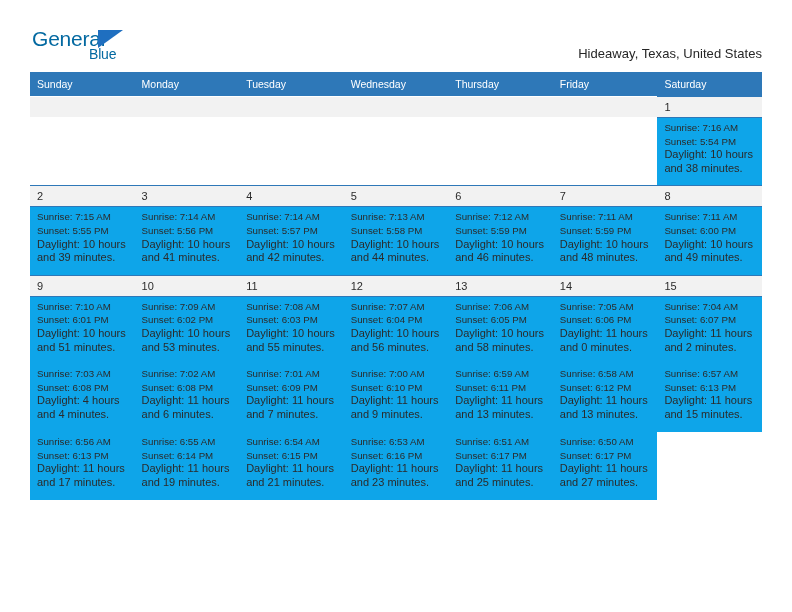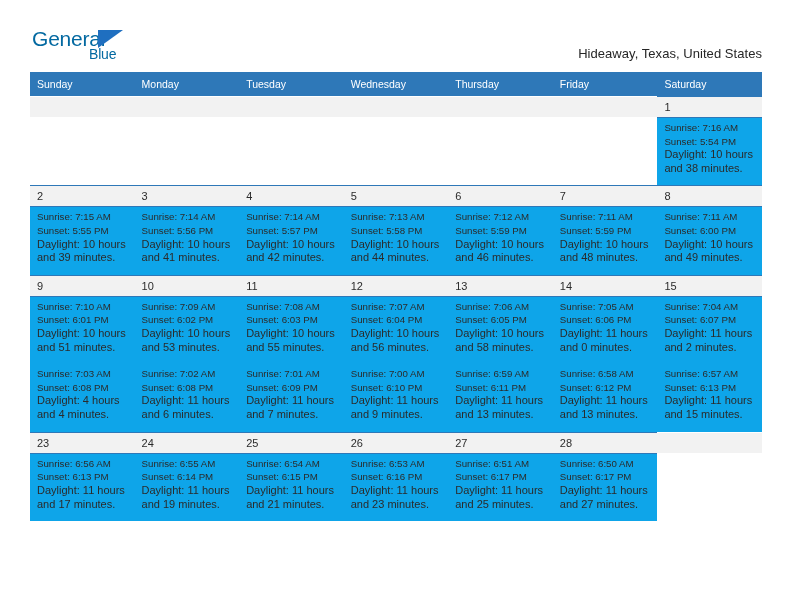--- a/index.html
+++ b/index.html
@@ -320,29 +320,20 @@
             <div class="info-line">Sunrise: 6:58 AM</div>
             <div class="info-line">Sunset: 6:12 PM</div>
             <div class="info-daylight">Daylight: 11 hours and 13 minutes.</div>
           </td>
           <td>
             <div class="info-line">Sunrise: 6:57 AM</div>
             <div class="info-line">Sunset: 6:13 PM</div>
             <div class="info-daylight">Daylight: 11 hours and 15 minutes.</div>
           </td>
         </tr>
-        <tr class="daynum-row">
-          <td>23</td>
-          <td>24</td>
-          <td>25</td>
-          <td>26</td>
-          <td>27</td>
-          <td>28</td>
-          <td class="empty"></td>
-        </tr>
         <tr class="info-row">
           <td>
             <div class="info-line">Sunrise: 6:56 AM</div>
             <div class="info-line">Sunset: 6:13 PM</div>
             <div class="info-daylight">Daylight: 11 hours and 17 minutes.</div>
           </td>
           <td>
             <div class="info-line">Sunrise: 6:55 AM</div>
             <div class="info-line">Sunset: 6:14 PM</div>
             <div class="info-daylight">Daylight: 11 hours and 19 minutes.</div>

